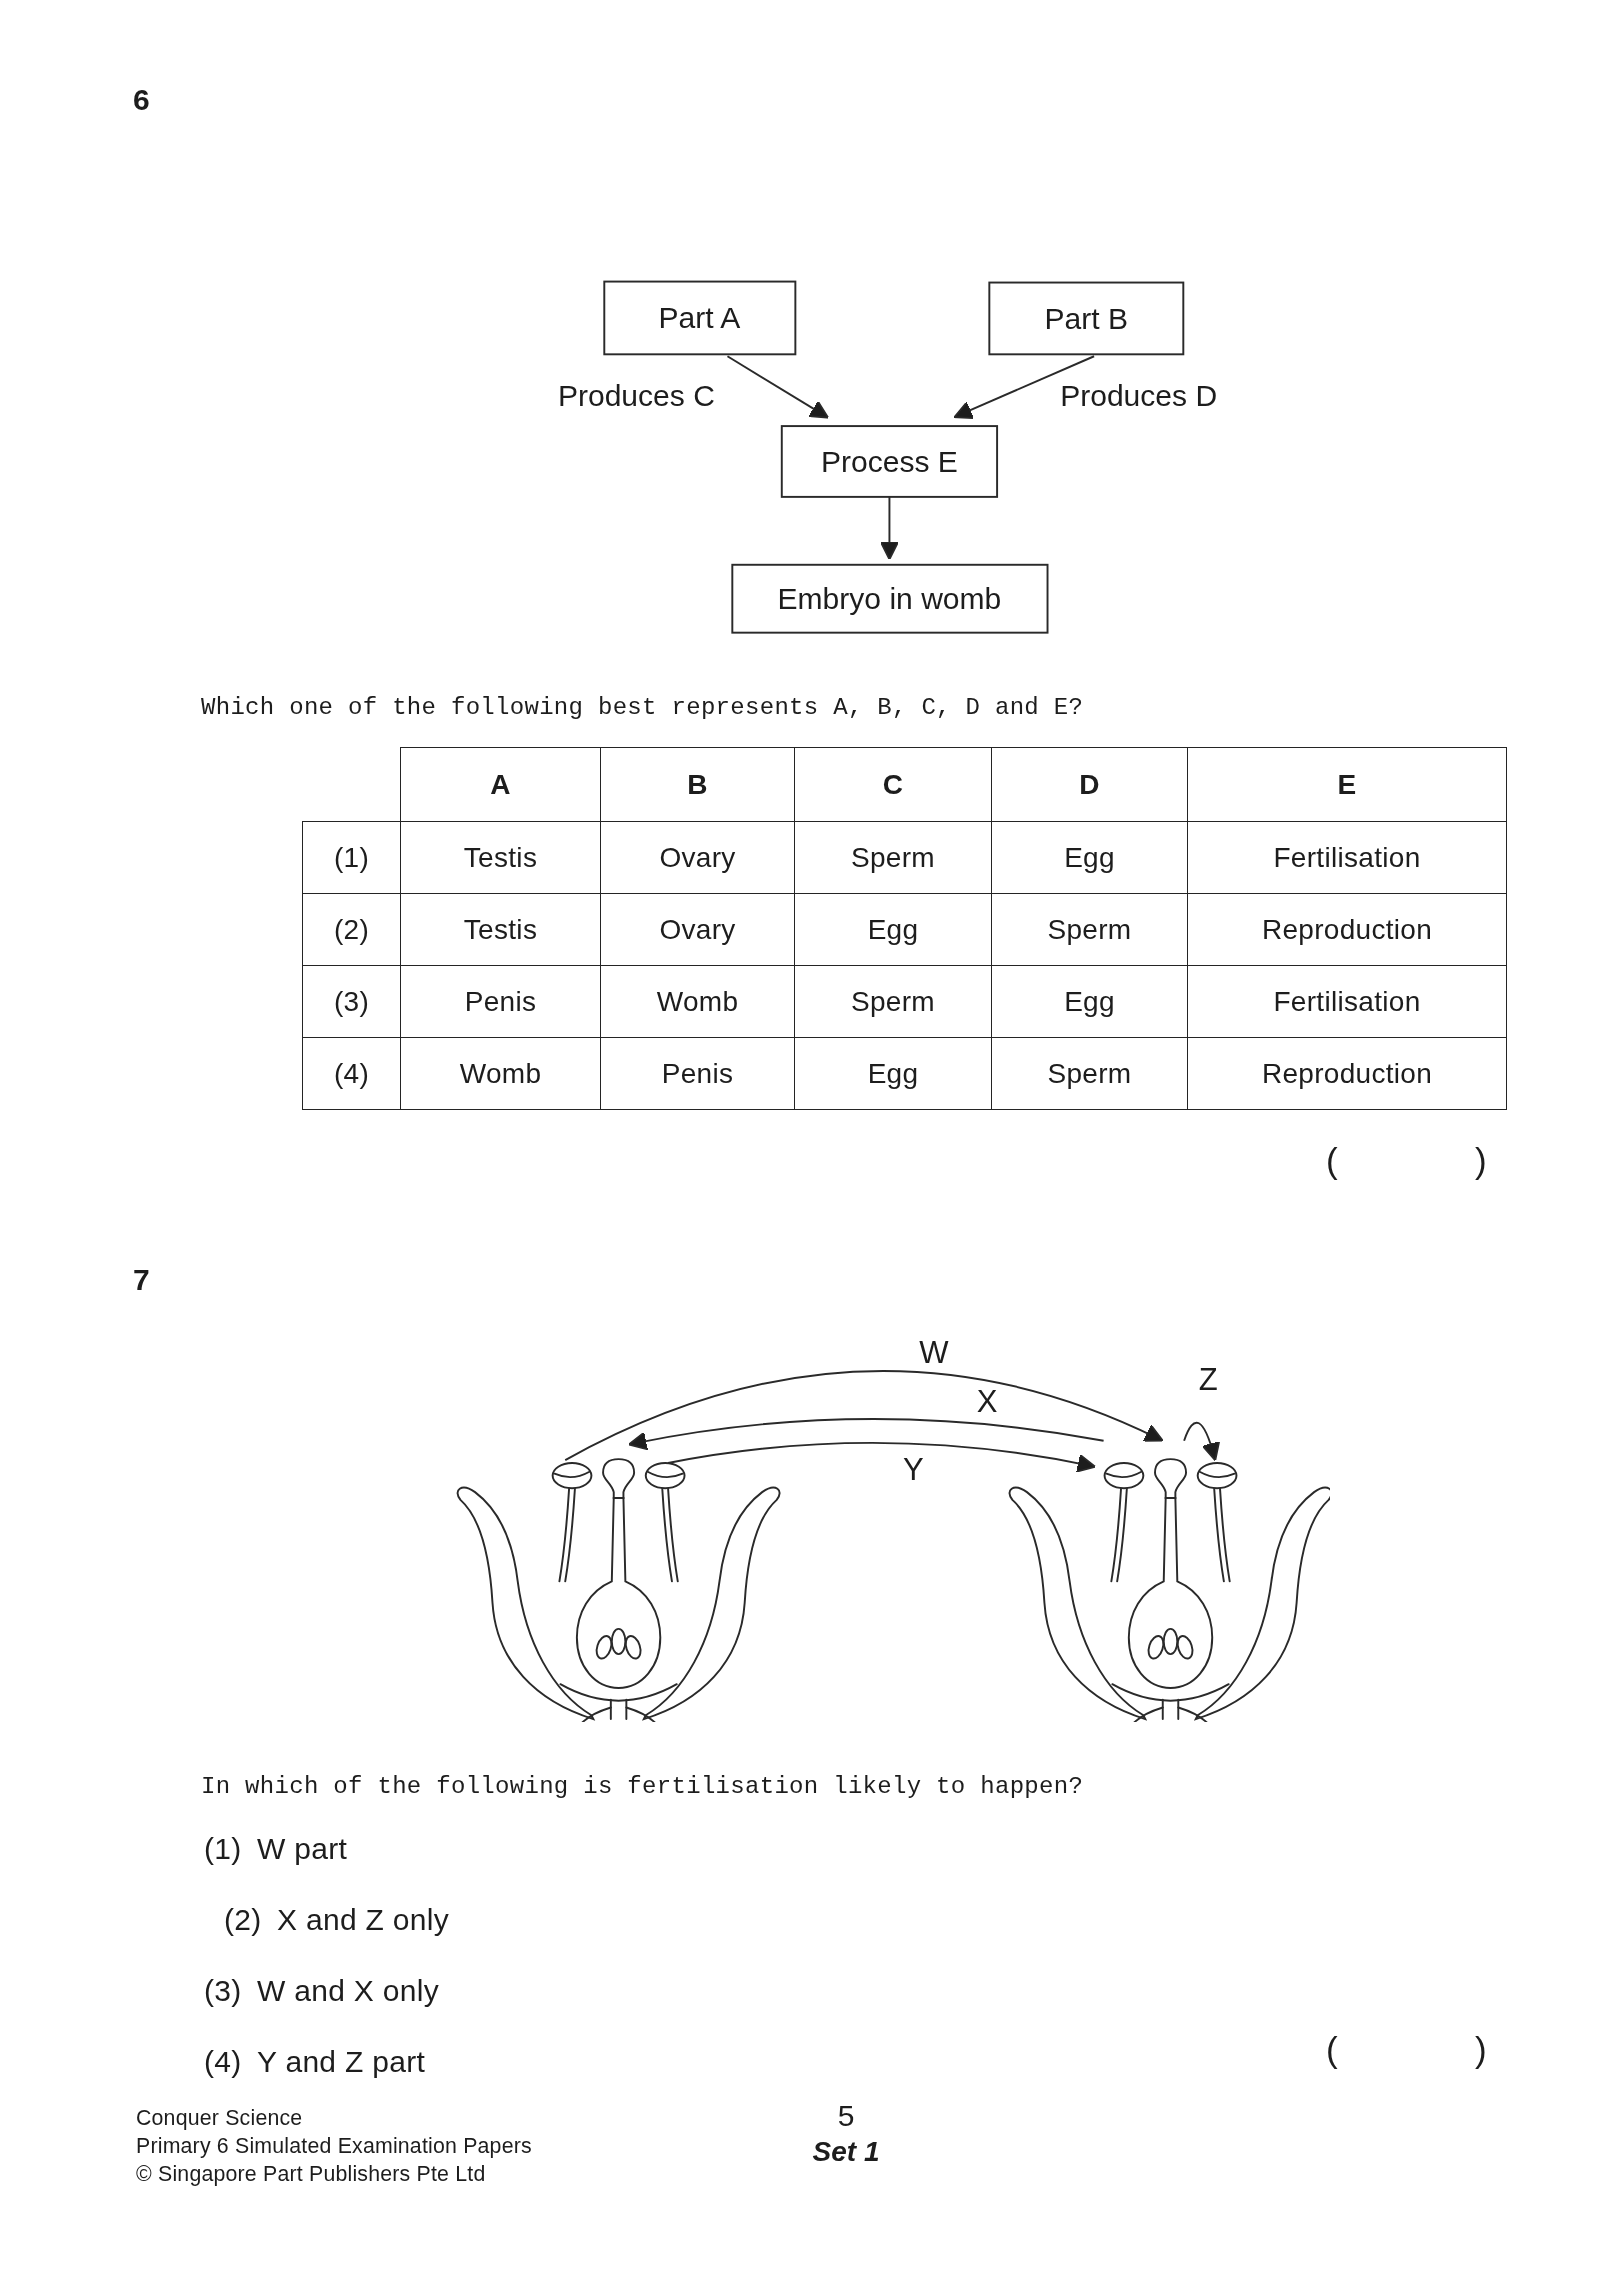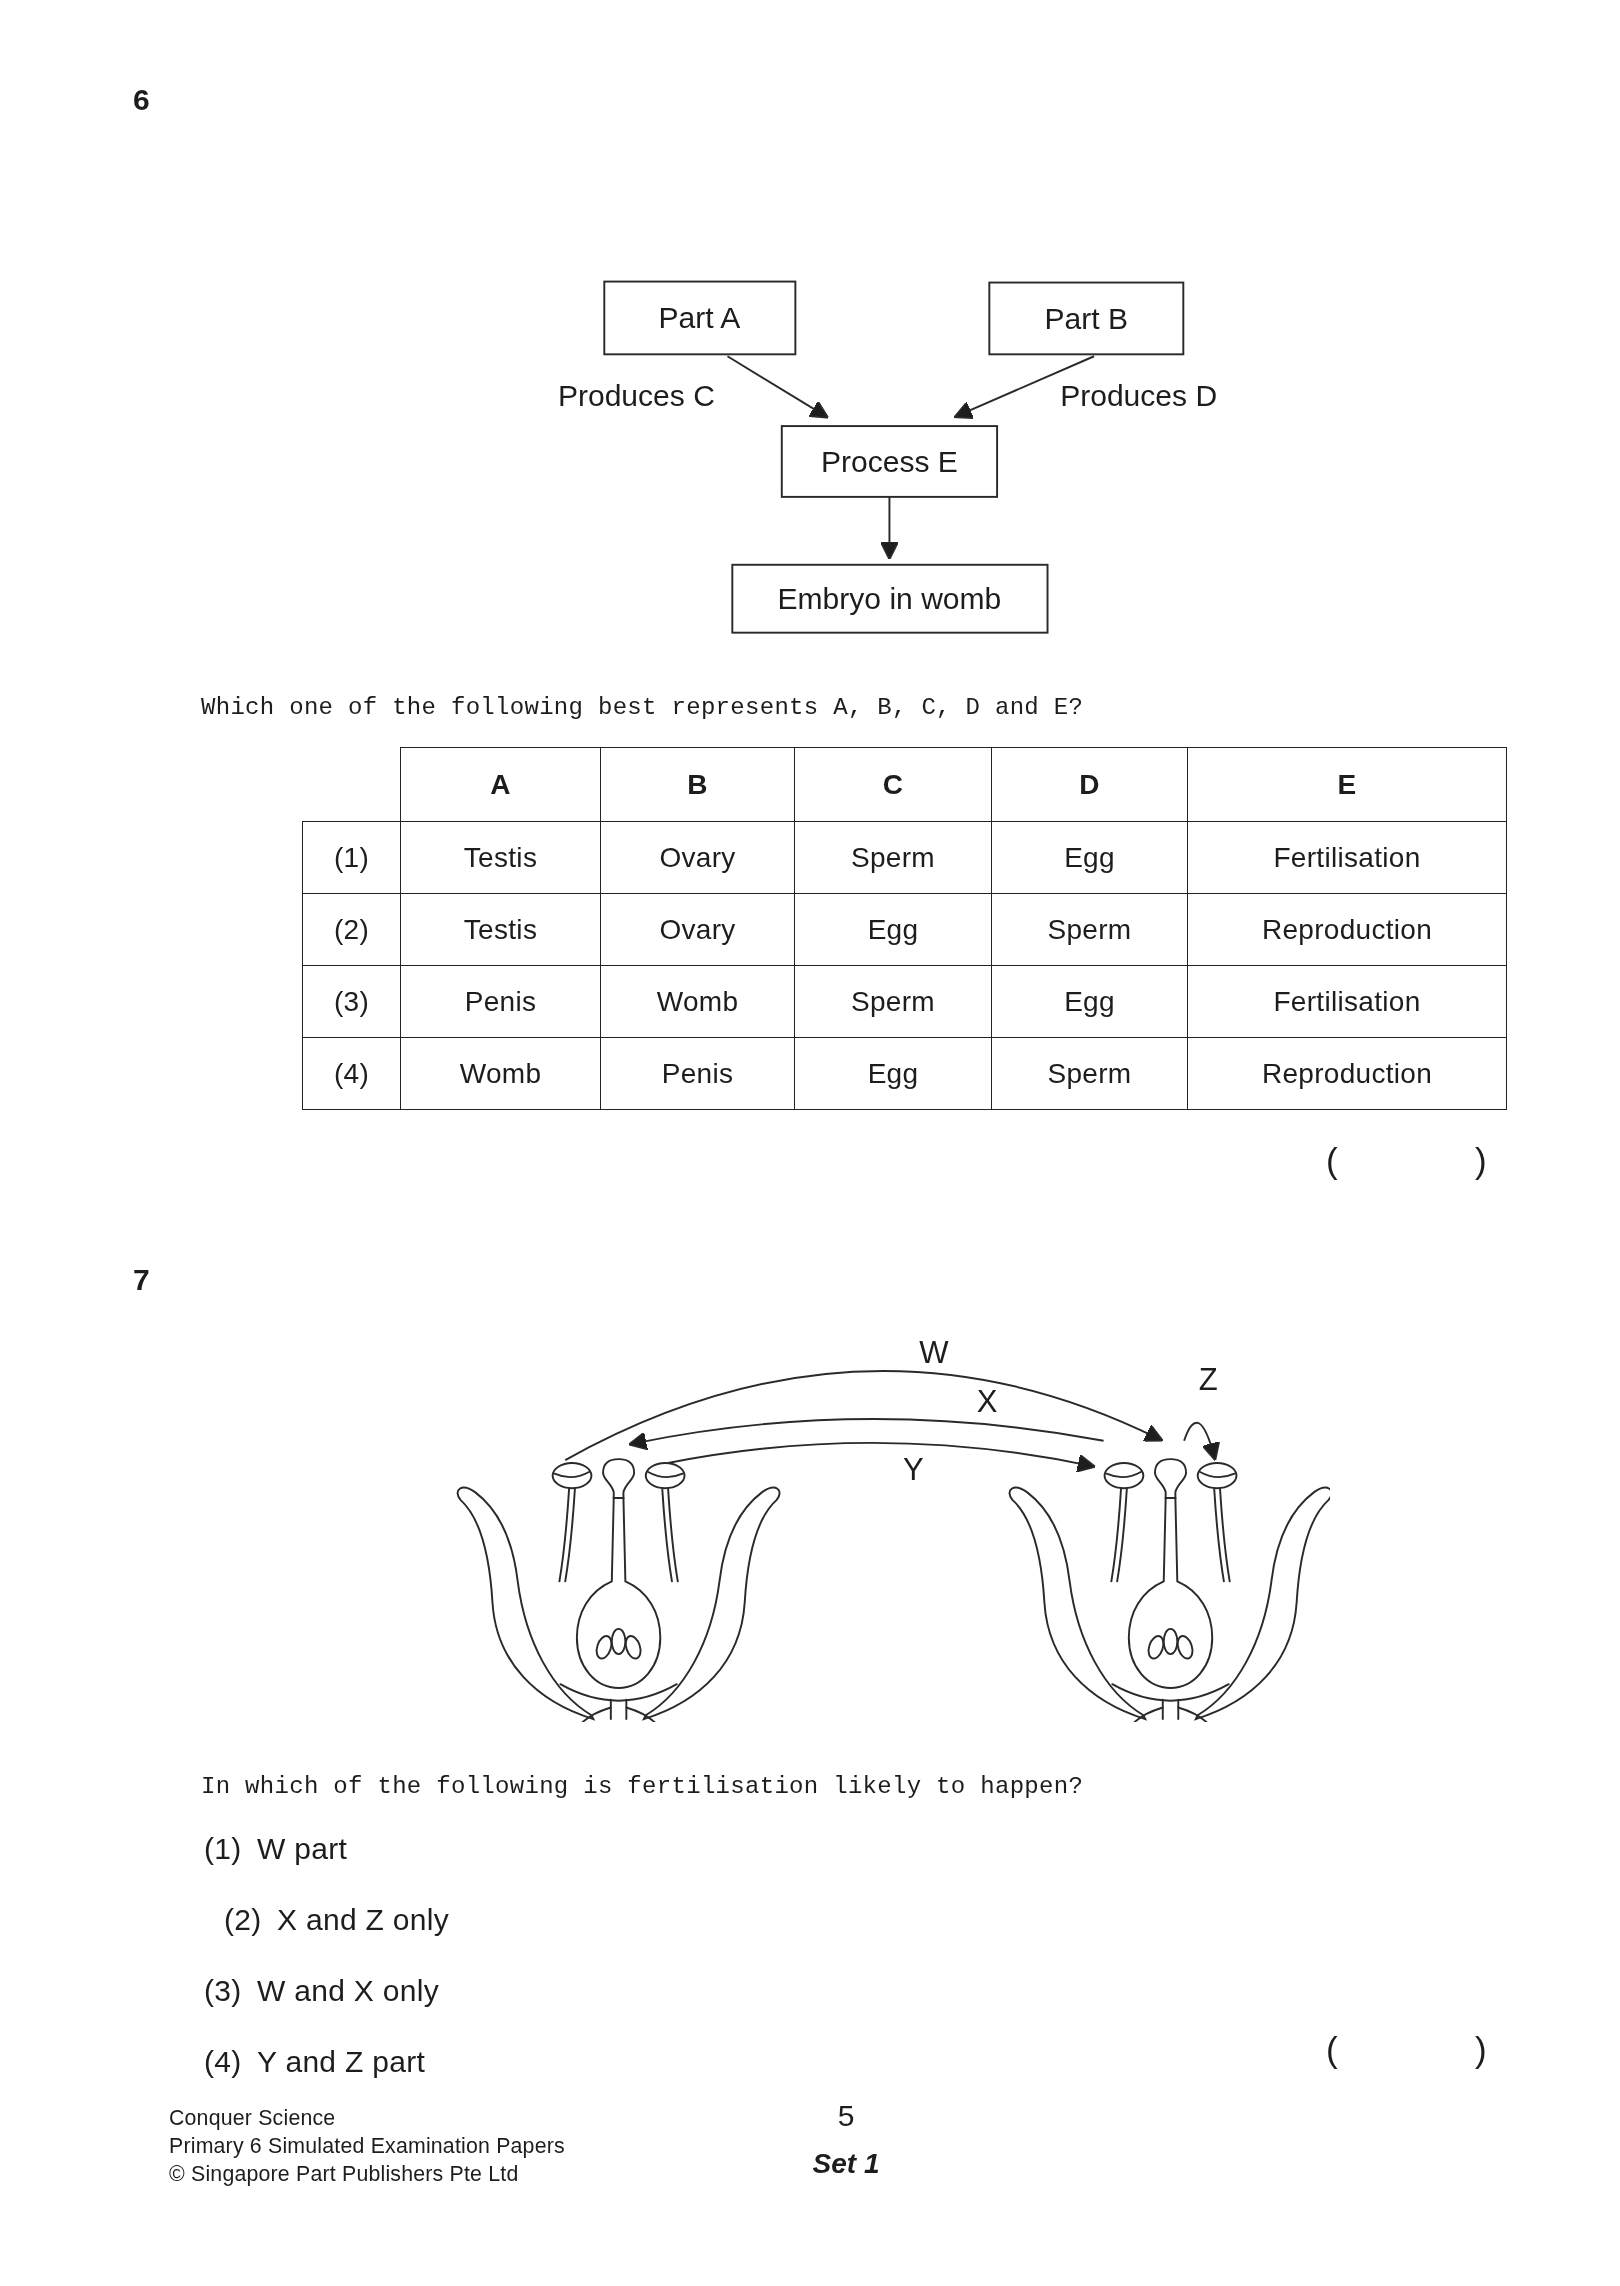--- a/index.html
+++ b/index.html
@@ -24,24 +24,24 @@
   table.ans th, table.ans td{
     border:1.9px solid #242424;text-align:center;vertical-align:middle;
     padding:0;overflow:hidden;
   }
   table.ans th{font-weight:bold;height:73px;}
   table.ans td{height:71px;font-weight:normal;}
   table.ans th.corner{border:none;background:transparent;}
   .bracket{font-size:35px;letter-spacing:0;}
   .option-row{position:absolute;left:204px;font-size:30px;letter-spacing:0.3px;white-space:nowrap;}
   .option-label{display:inline-block;width:53px;}
-  .footer-left{font-size:21.3px;line-height:28px;letter-spacing:0.2px;margin-left:33px;}
+  .footer-left{font-size:21.3px;line-height:28px;letter-spacing:0.2px;}
   .footer-center{text-align:center;}
   .footer-page{font-size:30px;}
-  .footer-set{font-size:28px;font-style:italic;font-weight:600;margin-top:15px;}
+  .footer-set{font-size:28px;font-style:italic;font-weight:600;margin-top:3px;}
 </style>
 </head>
 <body>
 
 <div class="page">
 
   <div class="abs qnum" style="left:133px;top:83px;">6</div>
 
   <svg class="abs diagram-svg" style="left:485px;top:262px;" width="805" height="398" viewBox="0 0 830 410">
     <defs>

